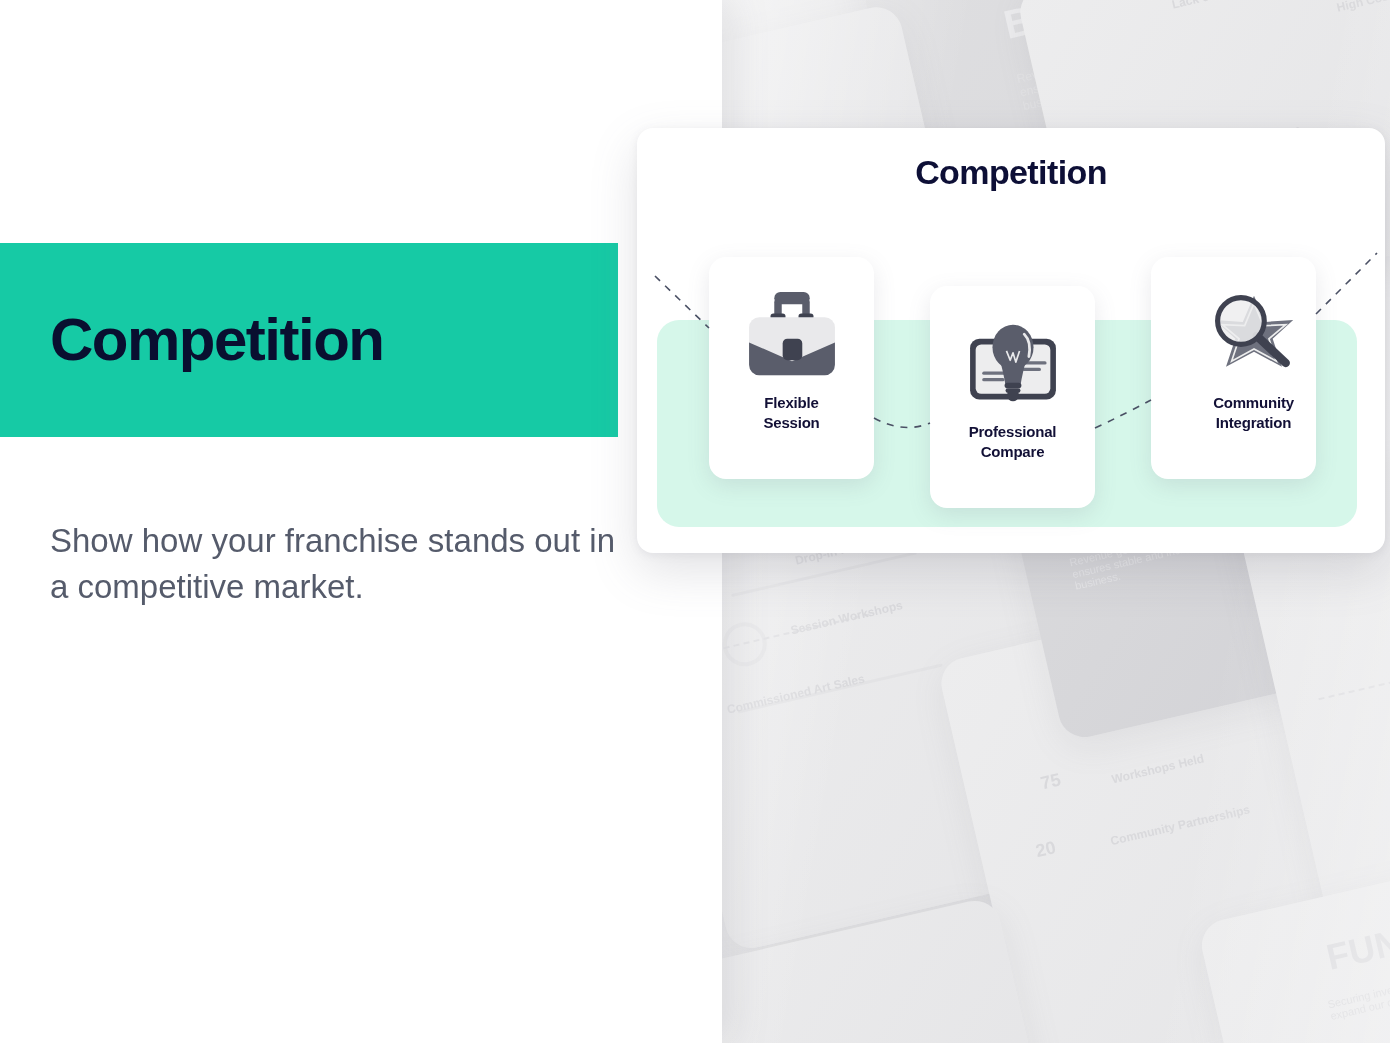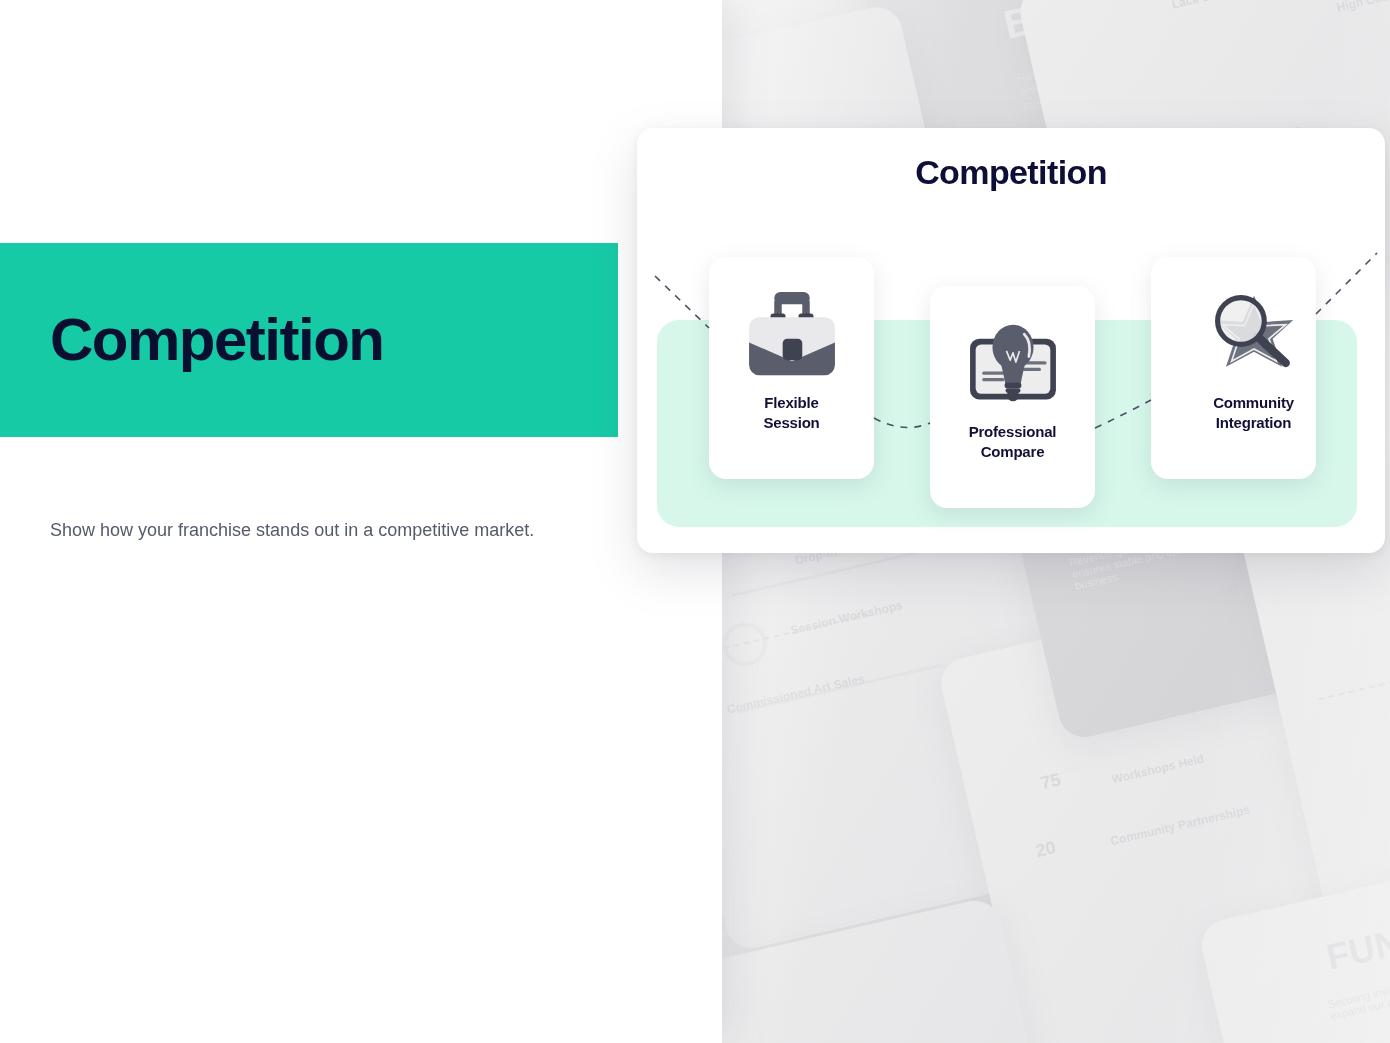--- a/index.html
+++ b/index.html
@@ -97,21 +97,21 @@
   }
   .banner h1 {
     margin-left:50px;
     font-size:60px; font-weight:bold; letter-spacing:-1.5px;
     color:#090f30; line-height:1;
   }
 
   
   .copy { position:absolute; left:50px; top:518px; width:575px; z-index:6; }
   .copy p {
-    font-size:18px; line-height:1.38; color:#555b6b; font-weight:400;
+    font-size:33px; line-height:1.38; color:#555b6b; font-weight:400;
   }
   .copy p + p { margin-top:38px; }
 
   
   .slide-card {
     position:absolute; left:637px; top:128px; width:748px; height:425px;
     background:#ffffff; border-radius:16px;
     box-shadow:0 18px 48px rgba(110,110,125,.20), 0 2px 8px rgba(110,110,125,.10);
     z-index:10; overflow:hidden;
   }

